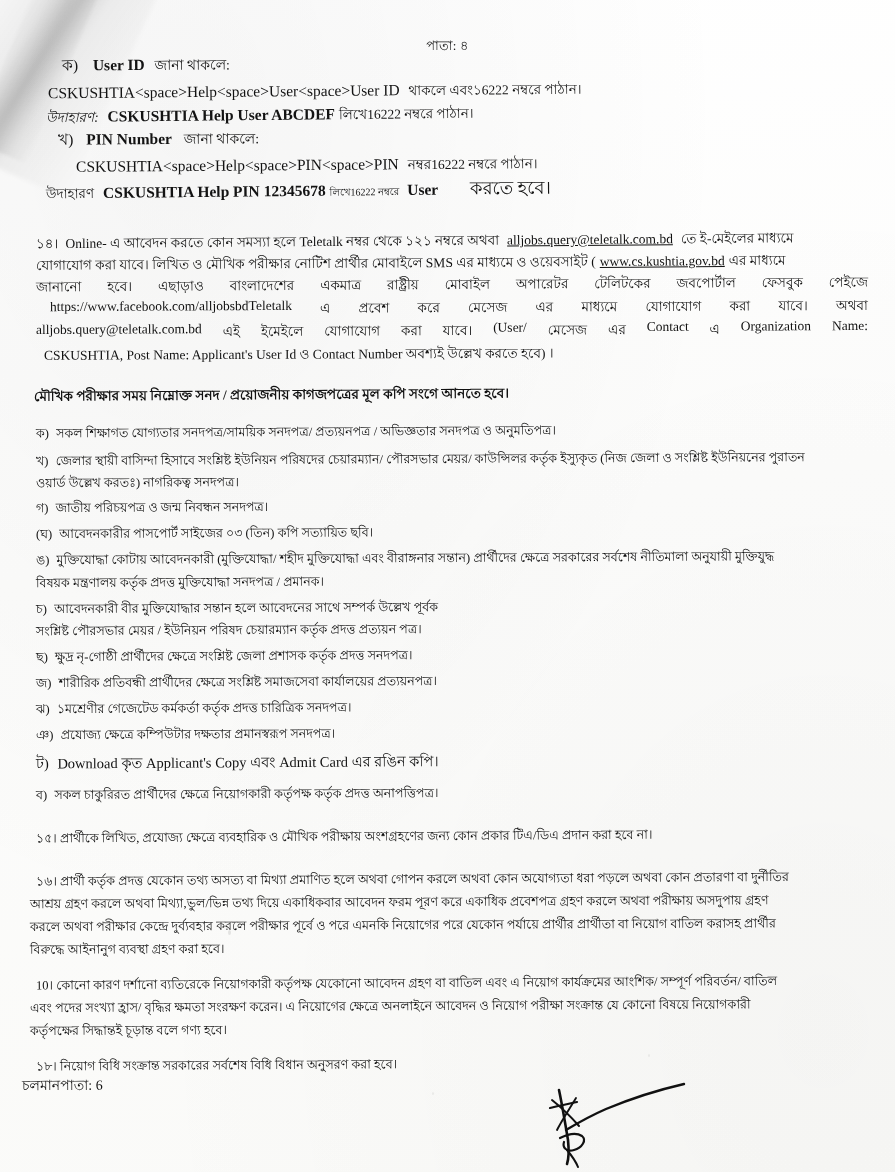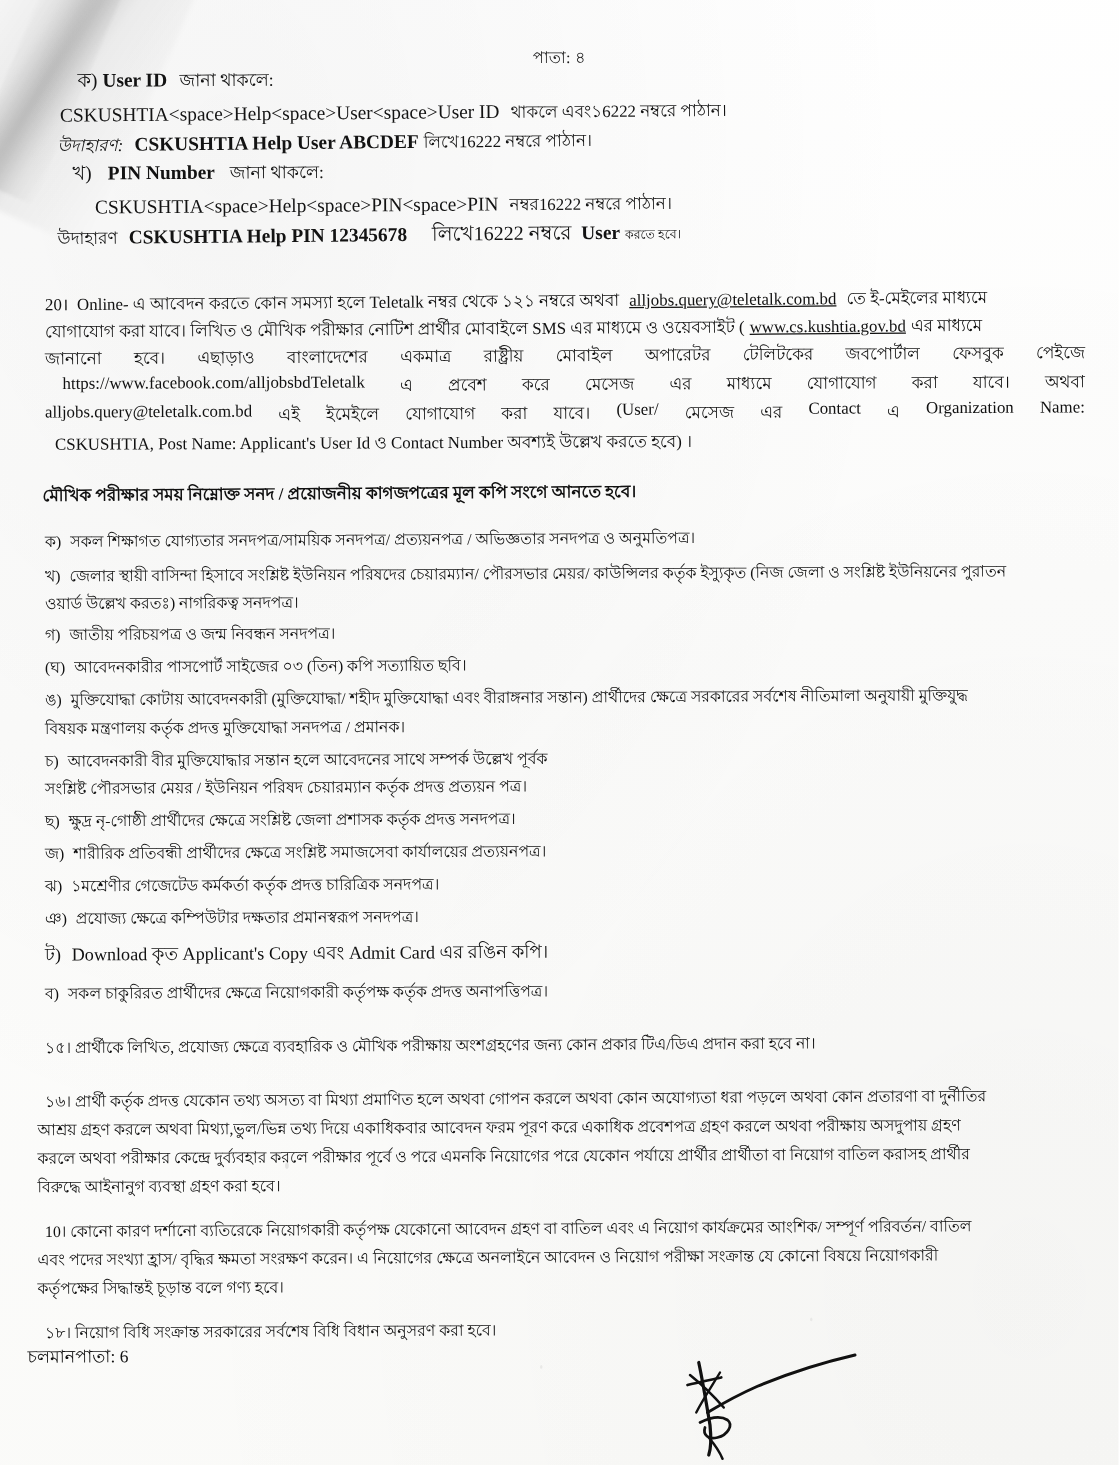--- a/index.html
+++ b/index.html
@@ -162,21 +162,21 @@
   <div class="speck" style="left:244px;top:832px;width:3px;height:4px;opacity:.40;"></div>
   <div class="speck" style="left:432px;top:1092px;width:2px;height:3px;opacity:.30;"></div>
   <div class="speck" style="left:648px;top:1054px;width:2px;height:3px;opacity:.28;"></div>
 
   <div class="content">
 
     <div class="pageno">পাতা: ৪</div>
 
     <div class="ln sz-15" style="position:absolute;left:62px;top:56px;transform:rotate(-0.35deg);">
       <span>ক)</span>
-      <span class="b" style="margin-left:0;">User ID</span>
+      <span class="b" style="margin-left:11px;">User ID</span>
       <span style="margin-left:6px;font-size:14px;">জানা থাকলে:</span>
     </div>
 
     <div class="ln sz-15" style="position:absolute;left:48px;top:82px;transform:rotate(-0.5deg);">
       <span>CSKUSHTIA&lt;space&gt;Help&lt;space&gt;User&lt;space&gt;User ID</span>
       <span style="font-size:13.5px;margin-left:5px;">থাকলে এবং১6222 নম্বরে পাঠান।</span>
     </div>
 
     <div class="ln sz-15" style="position:absolute;left:46px;top:106px;transform:rotate(-0.6deg);">
       <span style="font-size:13.5px;font-style:italic;">উদাহারণ:</span>
@@ -191,27 +191,27 @@
     </div>
 
     <div class="ln sz-15" style="position:absolute;left:76px;top:156px;transform:rotate(-0.45deg);">
       <span>CSKUSHTIA&lt;space&gt;Help&lt;space&gt;PIN&lt;space&gt;PIN</span>
       <span style="font-size:13.5px;margin-left:5px;">নম্বর16222 নম্বরে পাঠান।</span>
     </div>
 
     <div class="ln sz-15" style="position:absolute;left:46px;top:180px;transform:rotate(-0.55deg);">
       <span style="font-size:13.5px;">উদাহারণ</span>
       <span class="b" style="margin-left:5px;">CSKUSHTIA Help PIN 12345678</span>
-      <span style="font-size:16px;margin-left:16px;">লিখে16222 নম্বরে</span>
+      <span style="font-size:10px;">লিখে16222 নম্বরে</span>
       <span class="b" style="margin-left:4px;">User</span>
-      <span style="font-size:10px;">করতে হবে।</span>
+      <span style="font-size:18px;margin-left:28px;">করতে হবে।</span>
     </div>
 
     <div class="para" style="top:230px;transform:rotate(-0.45deg);">
-      <span class="sz-13">20।</span>
+      <span class="sz-13">১৪।</span>
       <span class="sz-13" style="margin-left:3px;">Online- এ আবেদন করতে কোন সমস্যা হলে Teletalk নম্বর থেকে ১২১ নম্বরে অথবা</span>
       <span class="sz-13 u" style="margin-left:4px;">alljobs.query@teletalk.com.bd</span>
       <span class="sz-13" style="margin-left:4px;">তে ই-মেইলের মাধ্যমে</span>
     </div>
 
     <div class="para" style="top:252px;transform:rotate(-0.4deg);">
       <span class="sz-13">যোগাযোগ করা যাবে। লিখিত ও মৌখিক পরীক্ষার নোটিশ প্রার্থীর মোবাইলে SMS এর মাধ্যমে ও ওয়েবসাইট (</span>
       <span class="sz-13 u">www.cs.kushtia.gov.bd</span>
       <span class="sz-13"> এর মাধ্যমে</span>
     </div>

